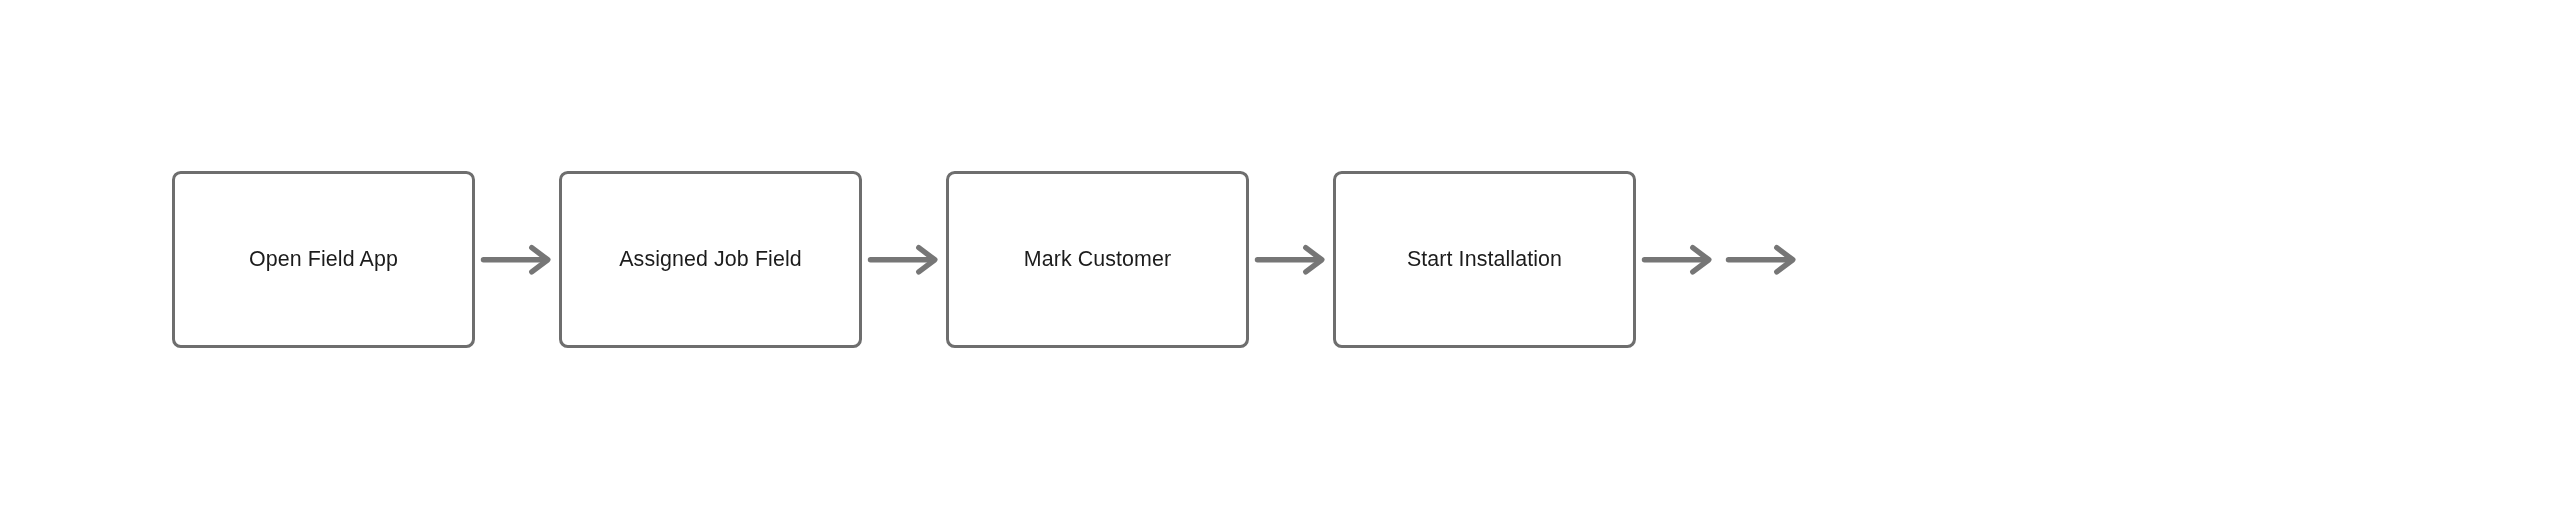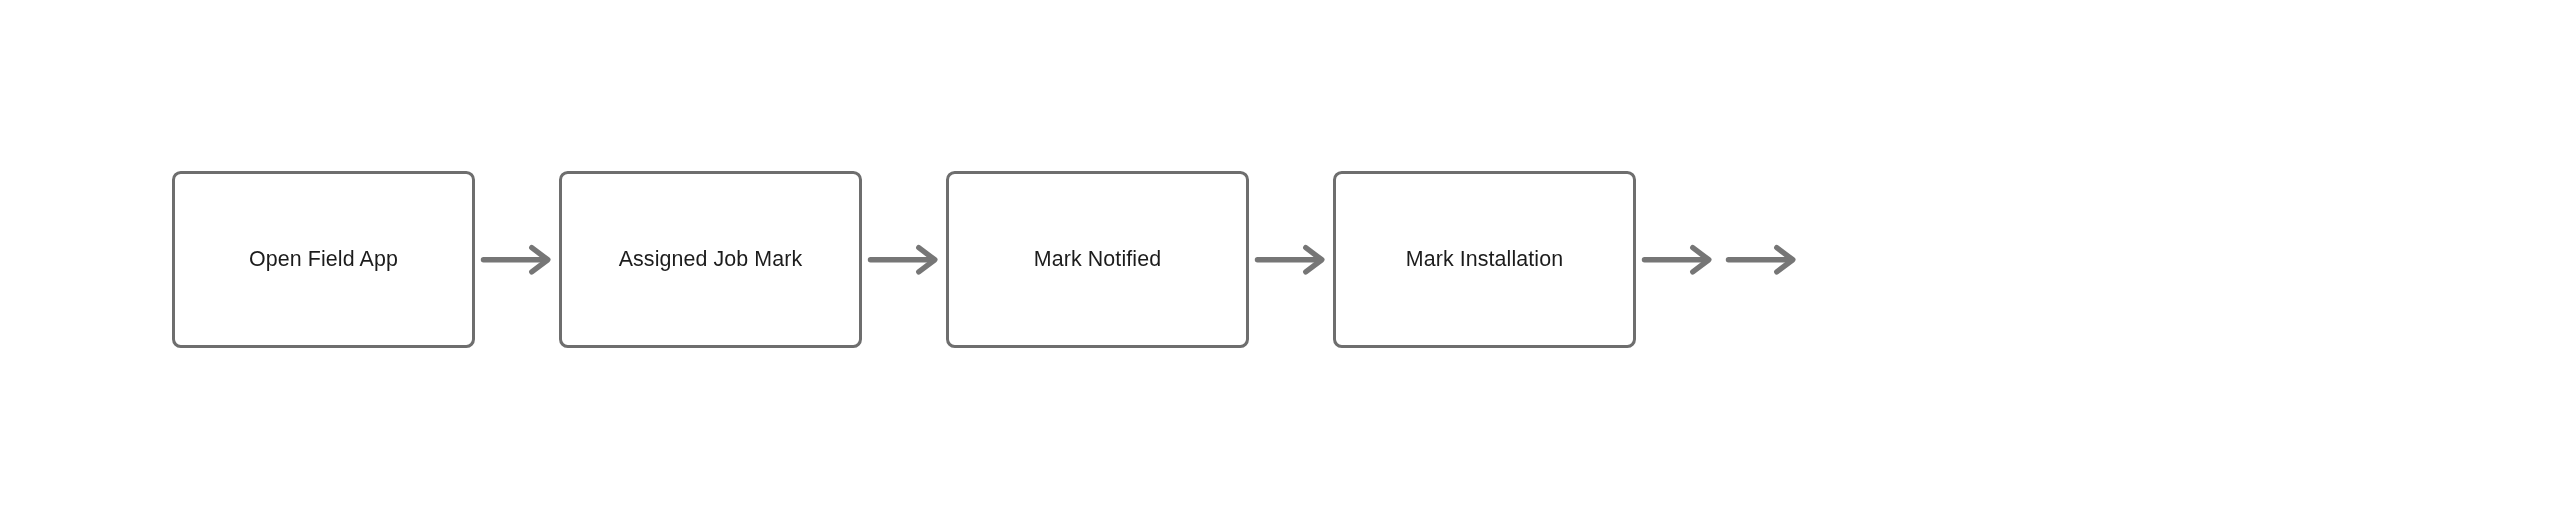--- a/index.html
+++ b/index.html
@@ -76,47 +76,47 @@
     <div class="connector">
       <svg width="70" height="29.5" viewBox="0 0 104 44" aria-hidden="true">
         <g fill="none" stroke="#767676" stroke-width="8" stroke-linecap="round" stroke-linejoin="round">
           <line x1="2" y1="22" x2="94" y2="22"></line>
           <polyline points="74,4 98,22 74,40"></polyline>
         </g>
       </svg>
     </div>
 
     <div class="node">
-      <span class="node-label">Assigned Job Mark</span>
+      <span class="node-label">Assigned Job Field</span>
     </div>
 
     <div class="connector">
       <svg width="70" height="29.5" viewBox="0 0 104 44" aria-hidden="true">
         <g fill="none" stroke="#767676" stroke-width="8" stroke-linecap="round" stroke-linejoin="round">
           <line x1="2" y1="22" x2="94" y2="22"></line>
           <polyline points="74,4 98,22 74,40"></polyline>
         </g>
       </svg>
     </div>
 
     <div class="node">
-      <span class="node-label">Mark Notified</span>
+      <span class="node-label">Mark Customer</span>
     </div>
 
     <div class="connector">
       <svg width="70" height="29.5" viewBox="0 0 104 44" aria-hidden="true">
         <g fill="none" stroke="#767676" stroke-width="8" stroke-linecap="round" stroke-linejoin="round">
           <line x1="2" y1="22" x2="94" y2="22"></line>
           <polyline points="74,4 98,22 74,40"></polyline>
         </g>
       </svg>
     </div>
 
     <div class="node">
-      <span class="node-label">Mark Installation</span>
+      <span class="node-label">Start Installation</span>
     </div>
 
     <div class="connector">
       <svg width="70" height="29.5" viewBox="0 0 104 44" aria-hidden="true">
         <g fill="none" stroke="#767676" stroke-width="8" stroke-linecap="round" stroke-linejoin="round">
           <line x1="2" y1="22" x2="94" y2="22"></line>
           <polyline points="74,4 98,22 74,40"></polyline>
         </g>
       </svg>
     </div>

